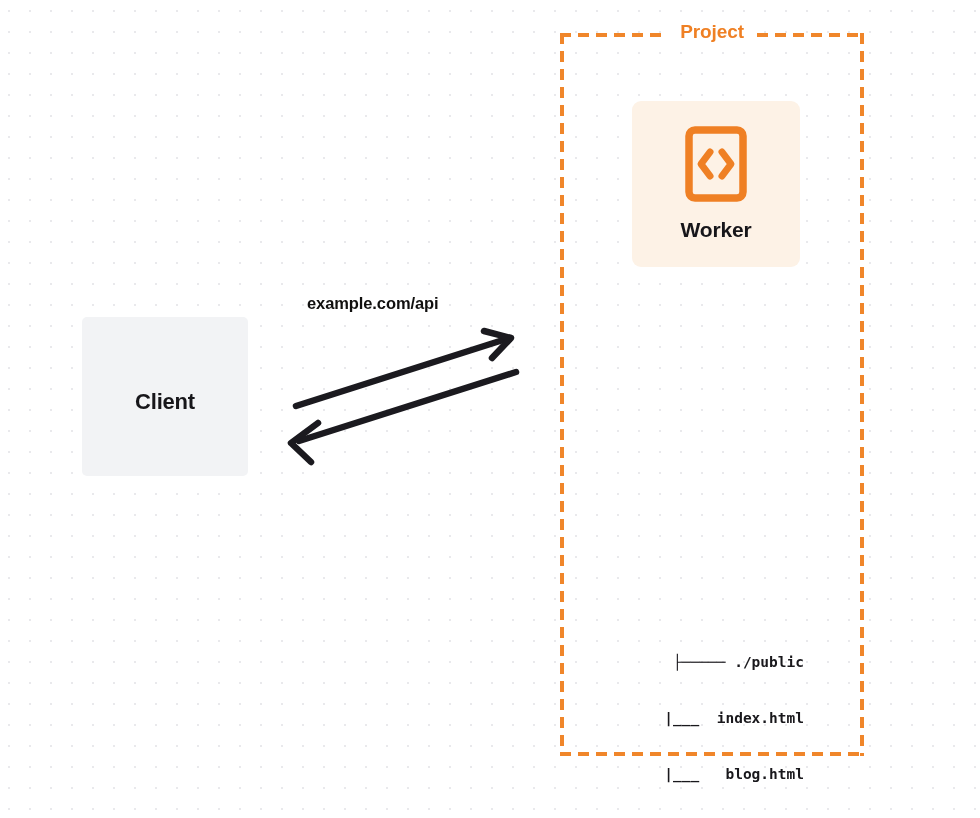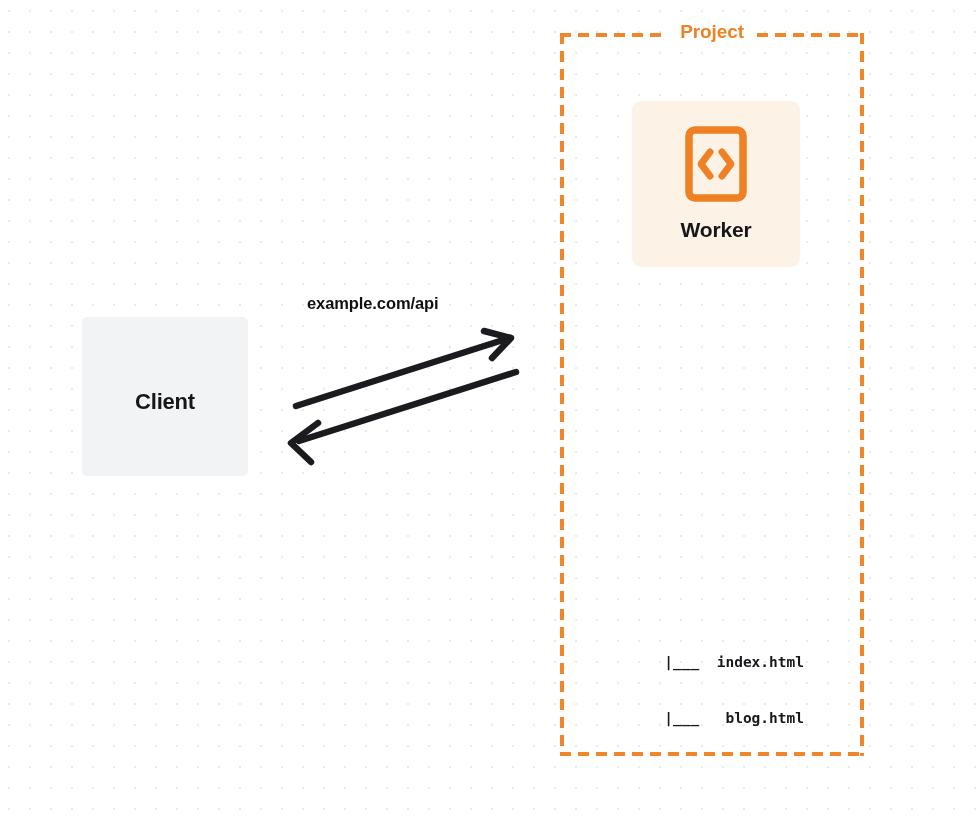--- a/index.html
+++ b/index.html
@@ -210,18 +210,19 @@
         <rect x="4" y="4" width="54" height="68" rx="6" ry="6" fill="none" stroke="#ef8024" stroke-width="7.5"></rect>
         <polyline points="25,26 16,38 25,50" fill="none" stroke="#ef8024" stroke-width="7" stroke-linecap="round" stroke-linejoin="round"></polyline>
         <polyline points="37,26 46,38 37,50" fill="none" stroke="#ef8024" stroke-width="7" stroke-linecap="round" stroke-linejoin="round"></polyline>
       </svg>
     </span>
     <span class="card-label">Worker</span>
   </div>
 
 
   <div id="assets-file-tree">
+    <span class="tree-row">├───── ./public</span>
     <span class="tree-row">     |___  index.html</span>
     <span class="tree-row">     |___   blog.html</span>
     
   </div>
 
 </div>
 
 </body></html>

